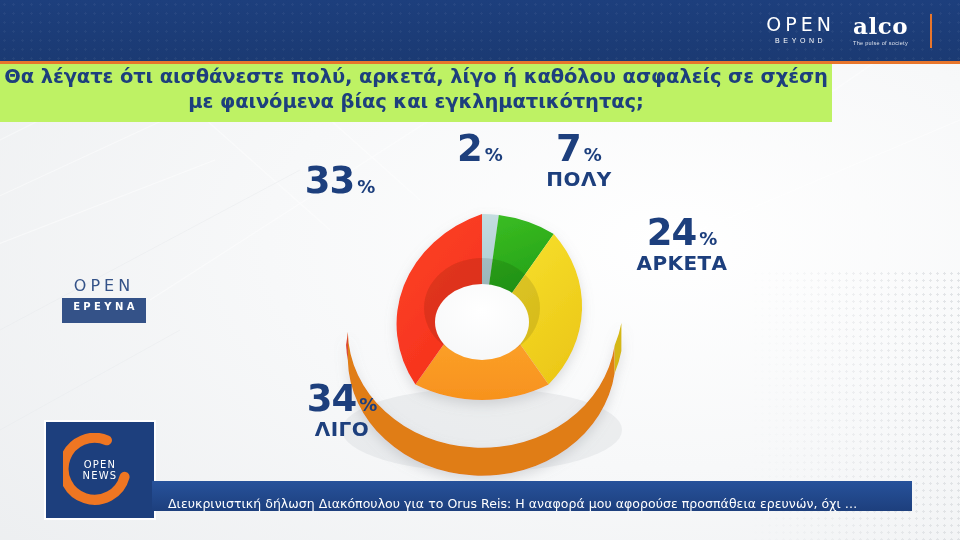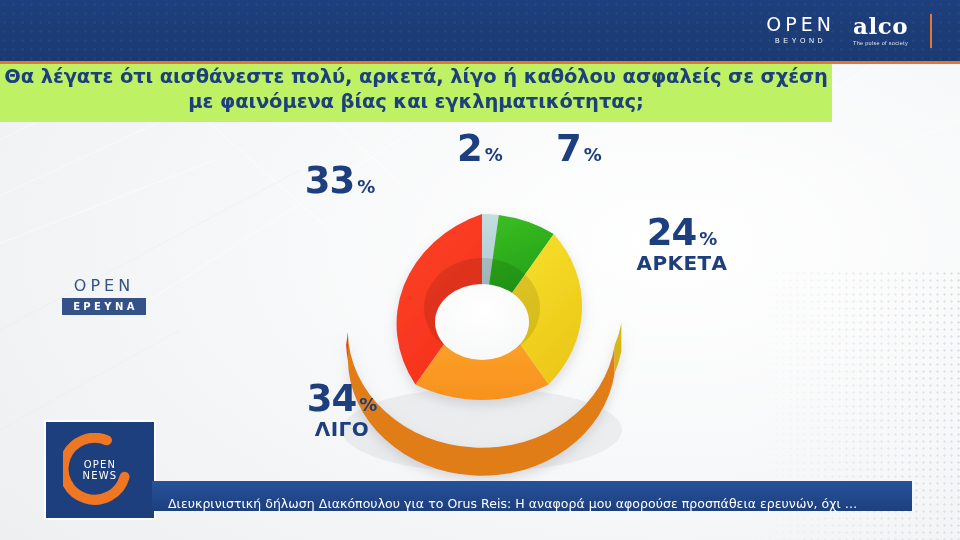--- a/index.html
+++ b/index.html
@@ -108,21 +108,21 @@
   #watermark {
     position:absolute; left:55px; top:277px; width:98px;
     display:flex; flex-direction:column; align-items:center; opacity:.92;
   }
   #wm-open {
     font-family:"DejaVu Sans", sans-serif; font-size:16px; letter-spacing:4px;
     color:#24457f; line-height:18px; font-weight:400;
   }
   #wm-ereyna {
     margin-top:3px; background:#24457f; color:#fff; font-size:10px;
-    letter-spacing:3.4px; font-weight:700; padding:3px 8px 3px 11px;
+    letter-spacing:3.4px; font-weight:700; padding:3px 8px 11px 11px;
     font-family:"DejaVu Sans", sans-serif;
   }
 
   
   #news-bug {
     position:absolute; left:44px; top:420px; width:112px; height:100px;
     background:#1d3f7d; border:2px solid #ffffff;
     display:flex; align-items:center; justify-content:center;
   }
   #news-ring { position:relative; width:74px; height:74px; }
@@ -256,20 +256,21 @@
       <span class="num">2</span>
       <span class="pct">%</span>
     </div>
   </div>
 
   <div class="callout" id="callout-poly">
     <div class="numrow">
       <span class="num">7</span>
       <span class="pct">%</span>
     </div>
+    <div class="lab">ΠΟΛΥ</div>
   </div>
 
   <div class="callout" id="callout-arketa">
     <div class="numrow">
       <span class="num">24</span>
       <span class="pct">%</span>
     </div>
     <div class="lab">ΑΡΚΕΤΑ</div>
   </div>
 

